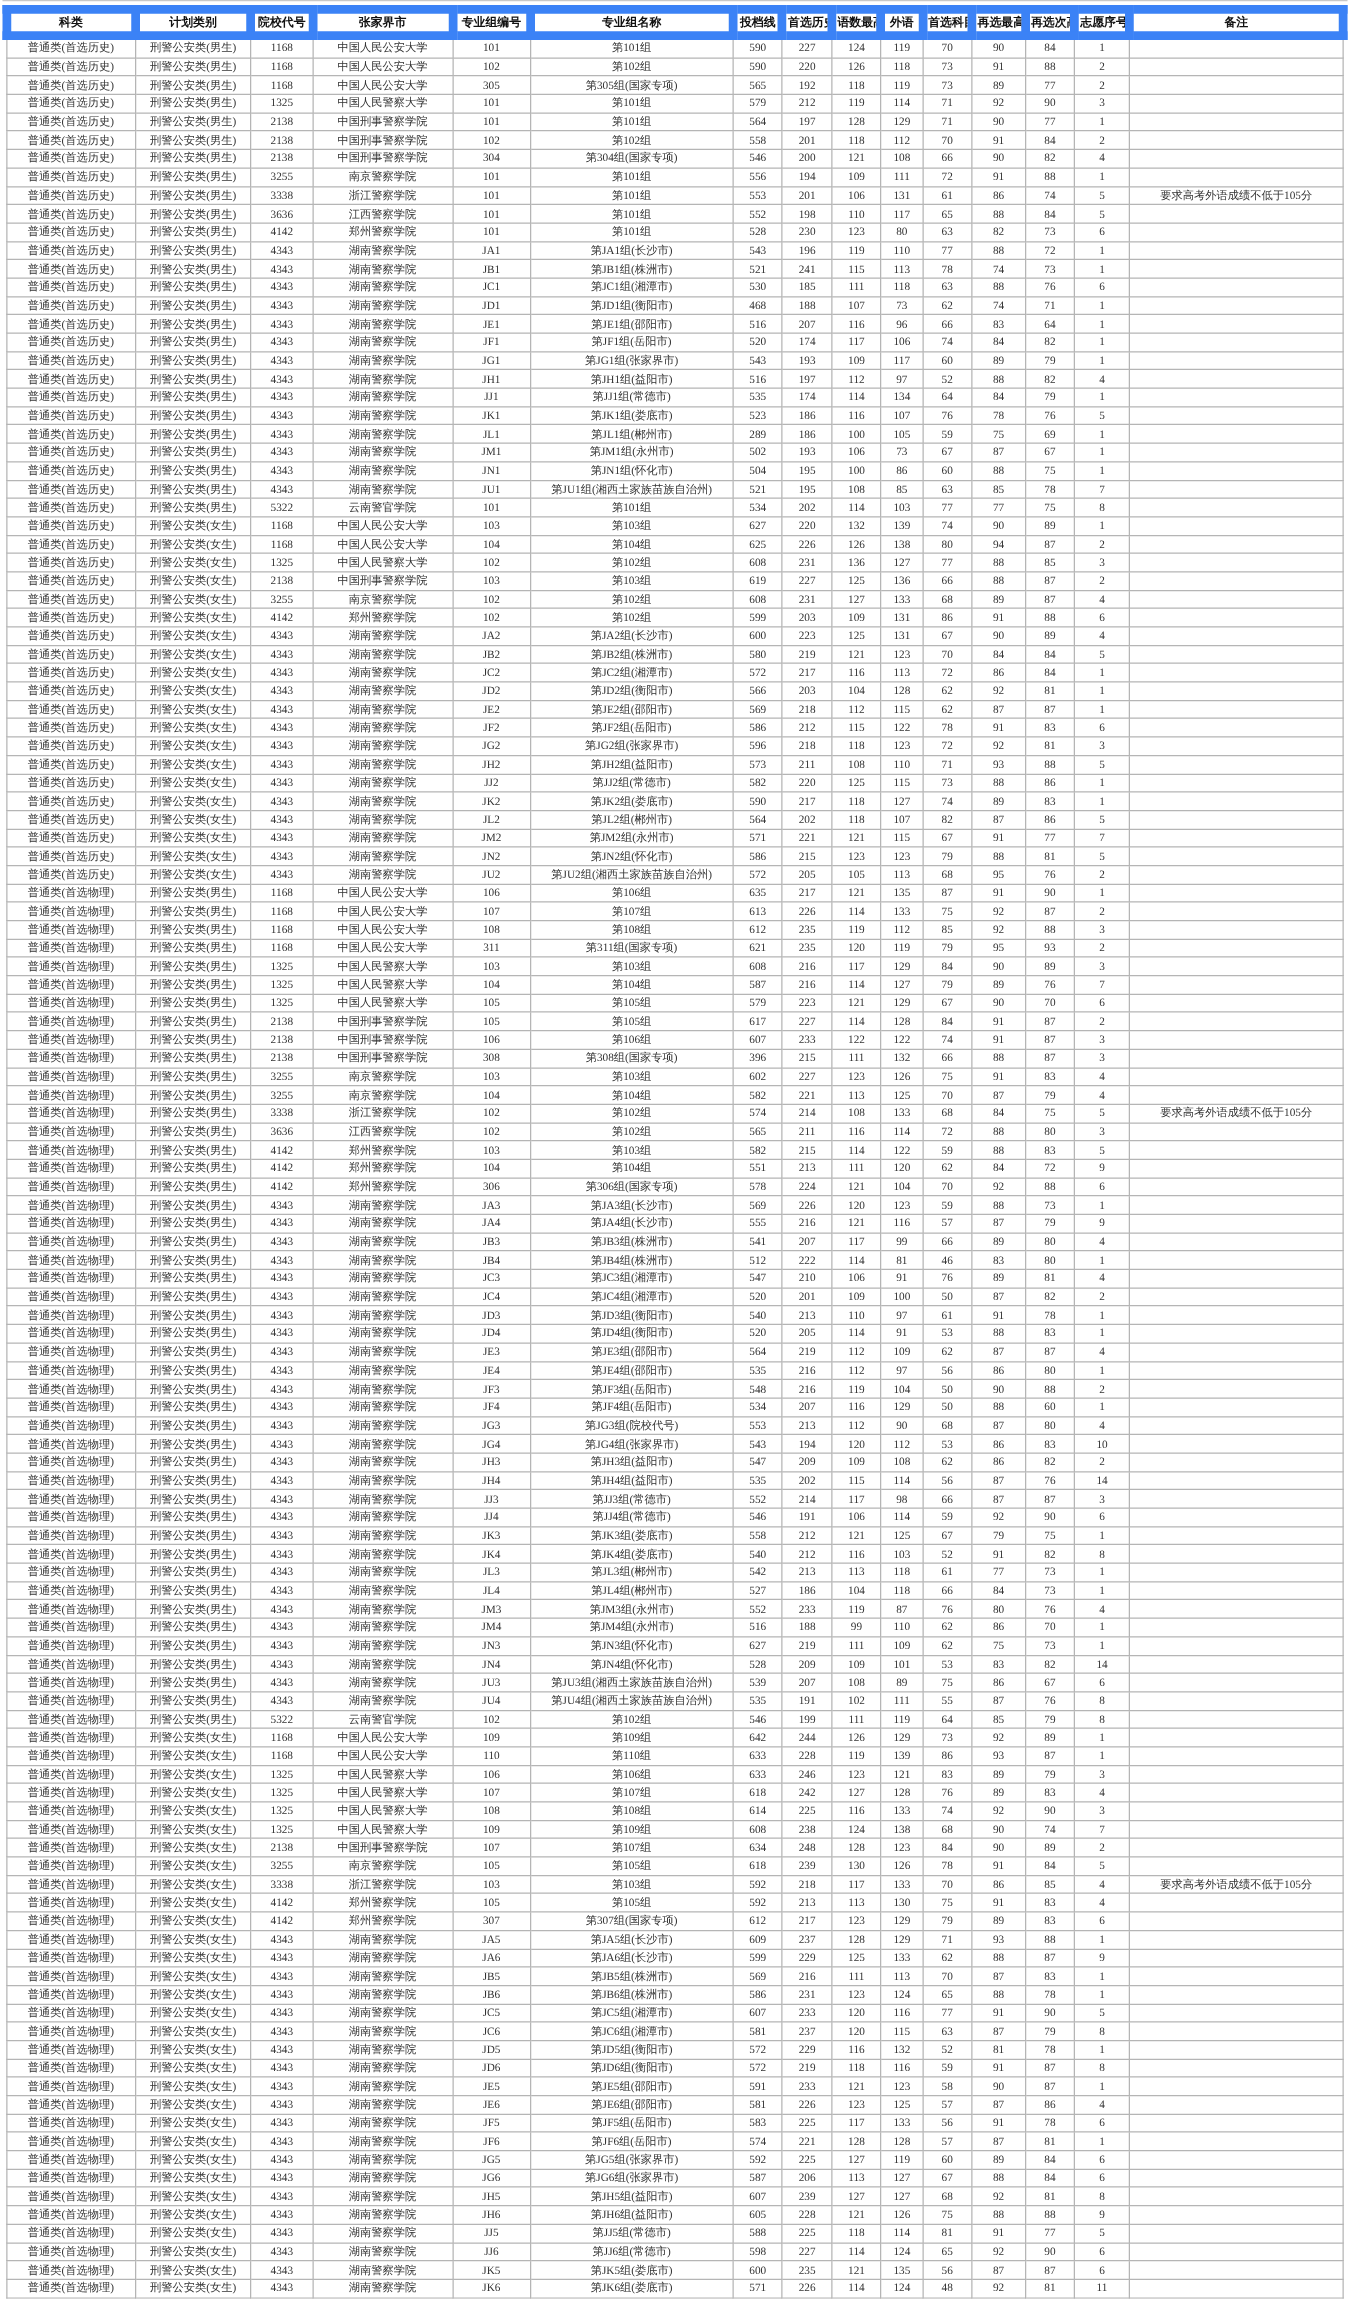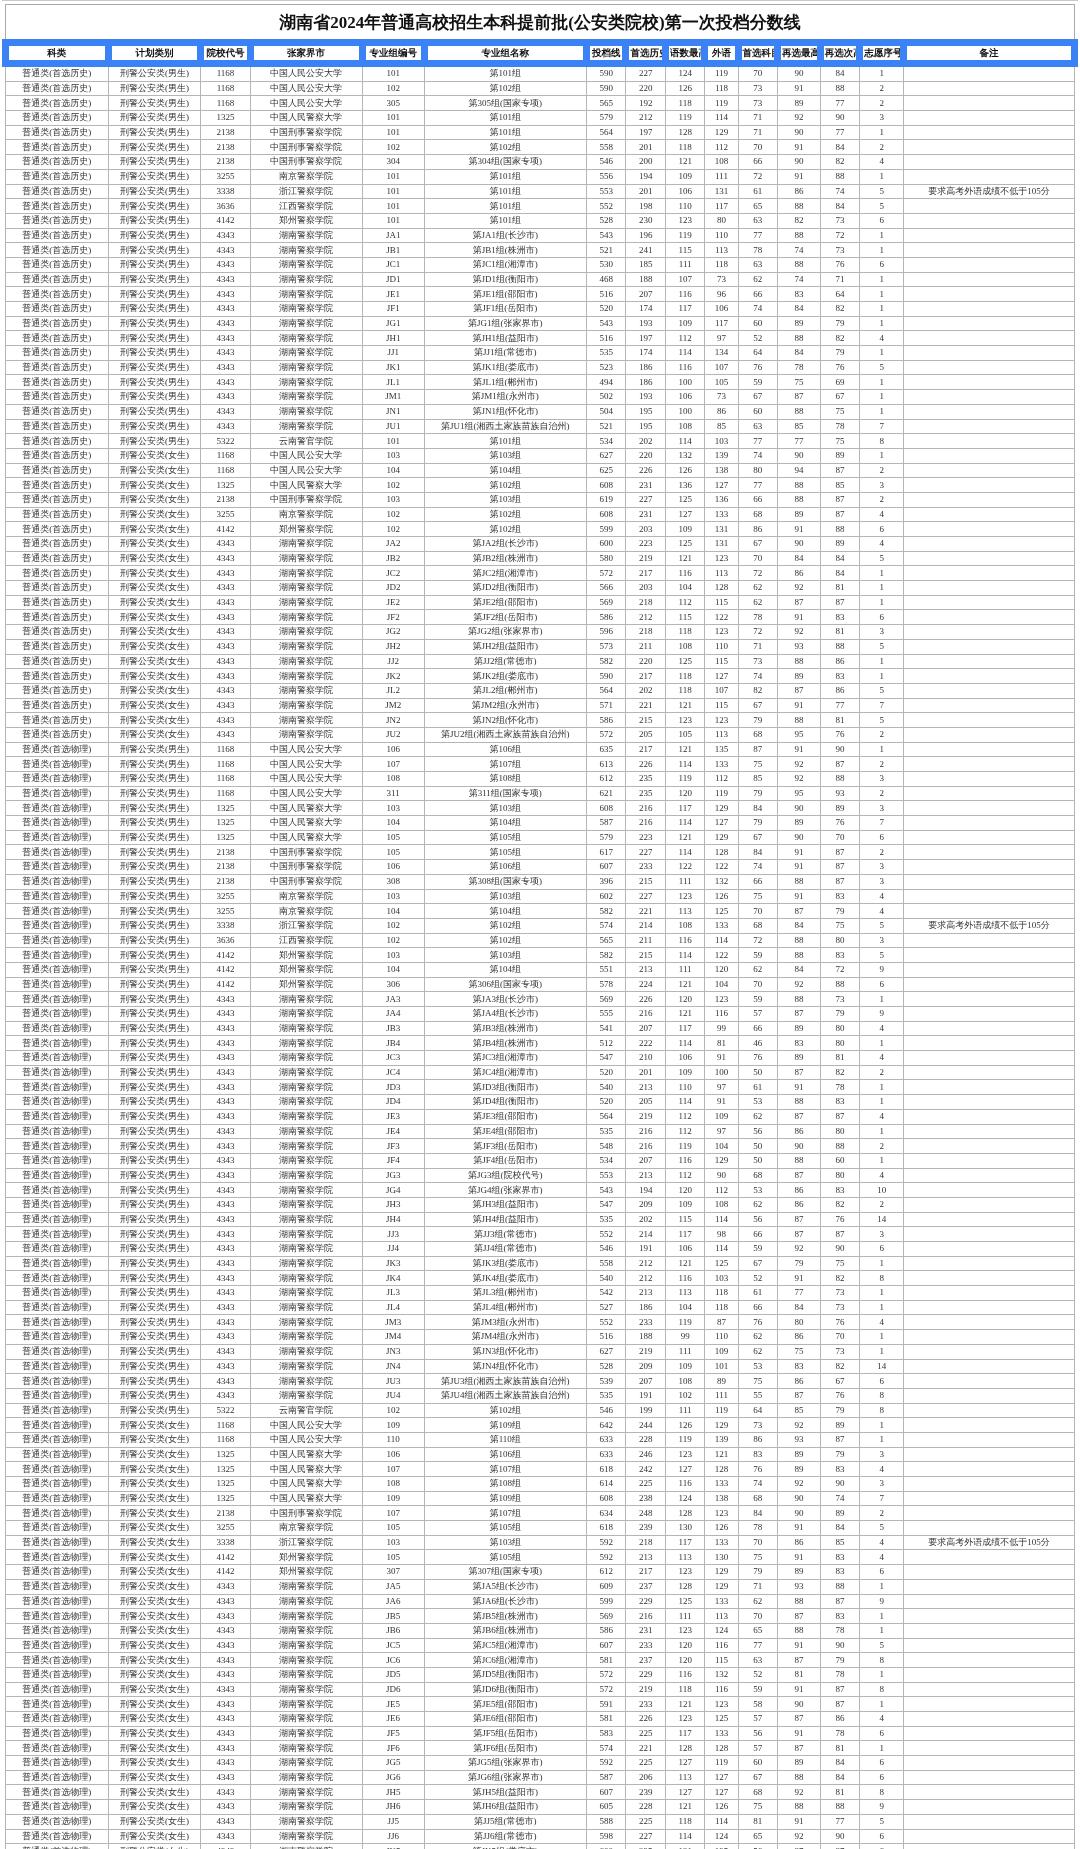--- a/index.html
+++ b/index.html
@@ -33,23 +33,20 @@
         <col class="c7">
         <col class="c8">
         <col class="c9">
       <col class="c10">
         <col class="c11">
         <col class="c12">
         <col class="c13">
         <col class="c14">
     </colgroup>
     <thead>
-      <tr>
-        <td class="title-cell" colspan="15">湖南省2024年普通高校招生本科提前批(公安类院校)第一次投档分数线</td>
-      </tr>
       <tr id="header-row">
           <th>科类</th>
           <th>计划类别</th>
           <th>院校代号</th>
           <th>张家界市</th>
           <th>专业组编号</th>
           <th>专业组名称</th>
           <th>投档线</th>
           <th>首选历史</th>
           <th>语数最高</th>
@@ -419,21 +416,21 @@
           <td>5</td>
           <td></td>
         </tr>
         <tr>
           <td>普通类(首选历史)</td>
           <td>刑警公安类(男生)</td>
           <td>4343</td>
           <td>湖南警察学院</td>
           <td>JL1</td>
           <td>第JL1组(郴州市)</td>
-          <td>494</td>
+          <td>289</td>
           <td>186</td>
           <td>100</td>
           <td>105</td>
           <td>59</td>
           <td>75</td>
           <td>69</td>
           <td>1</td>
           <td></td>
         </tr>
         <tr>

